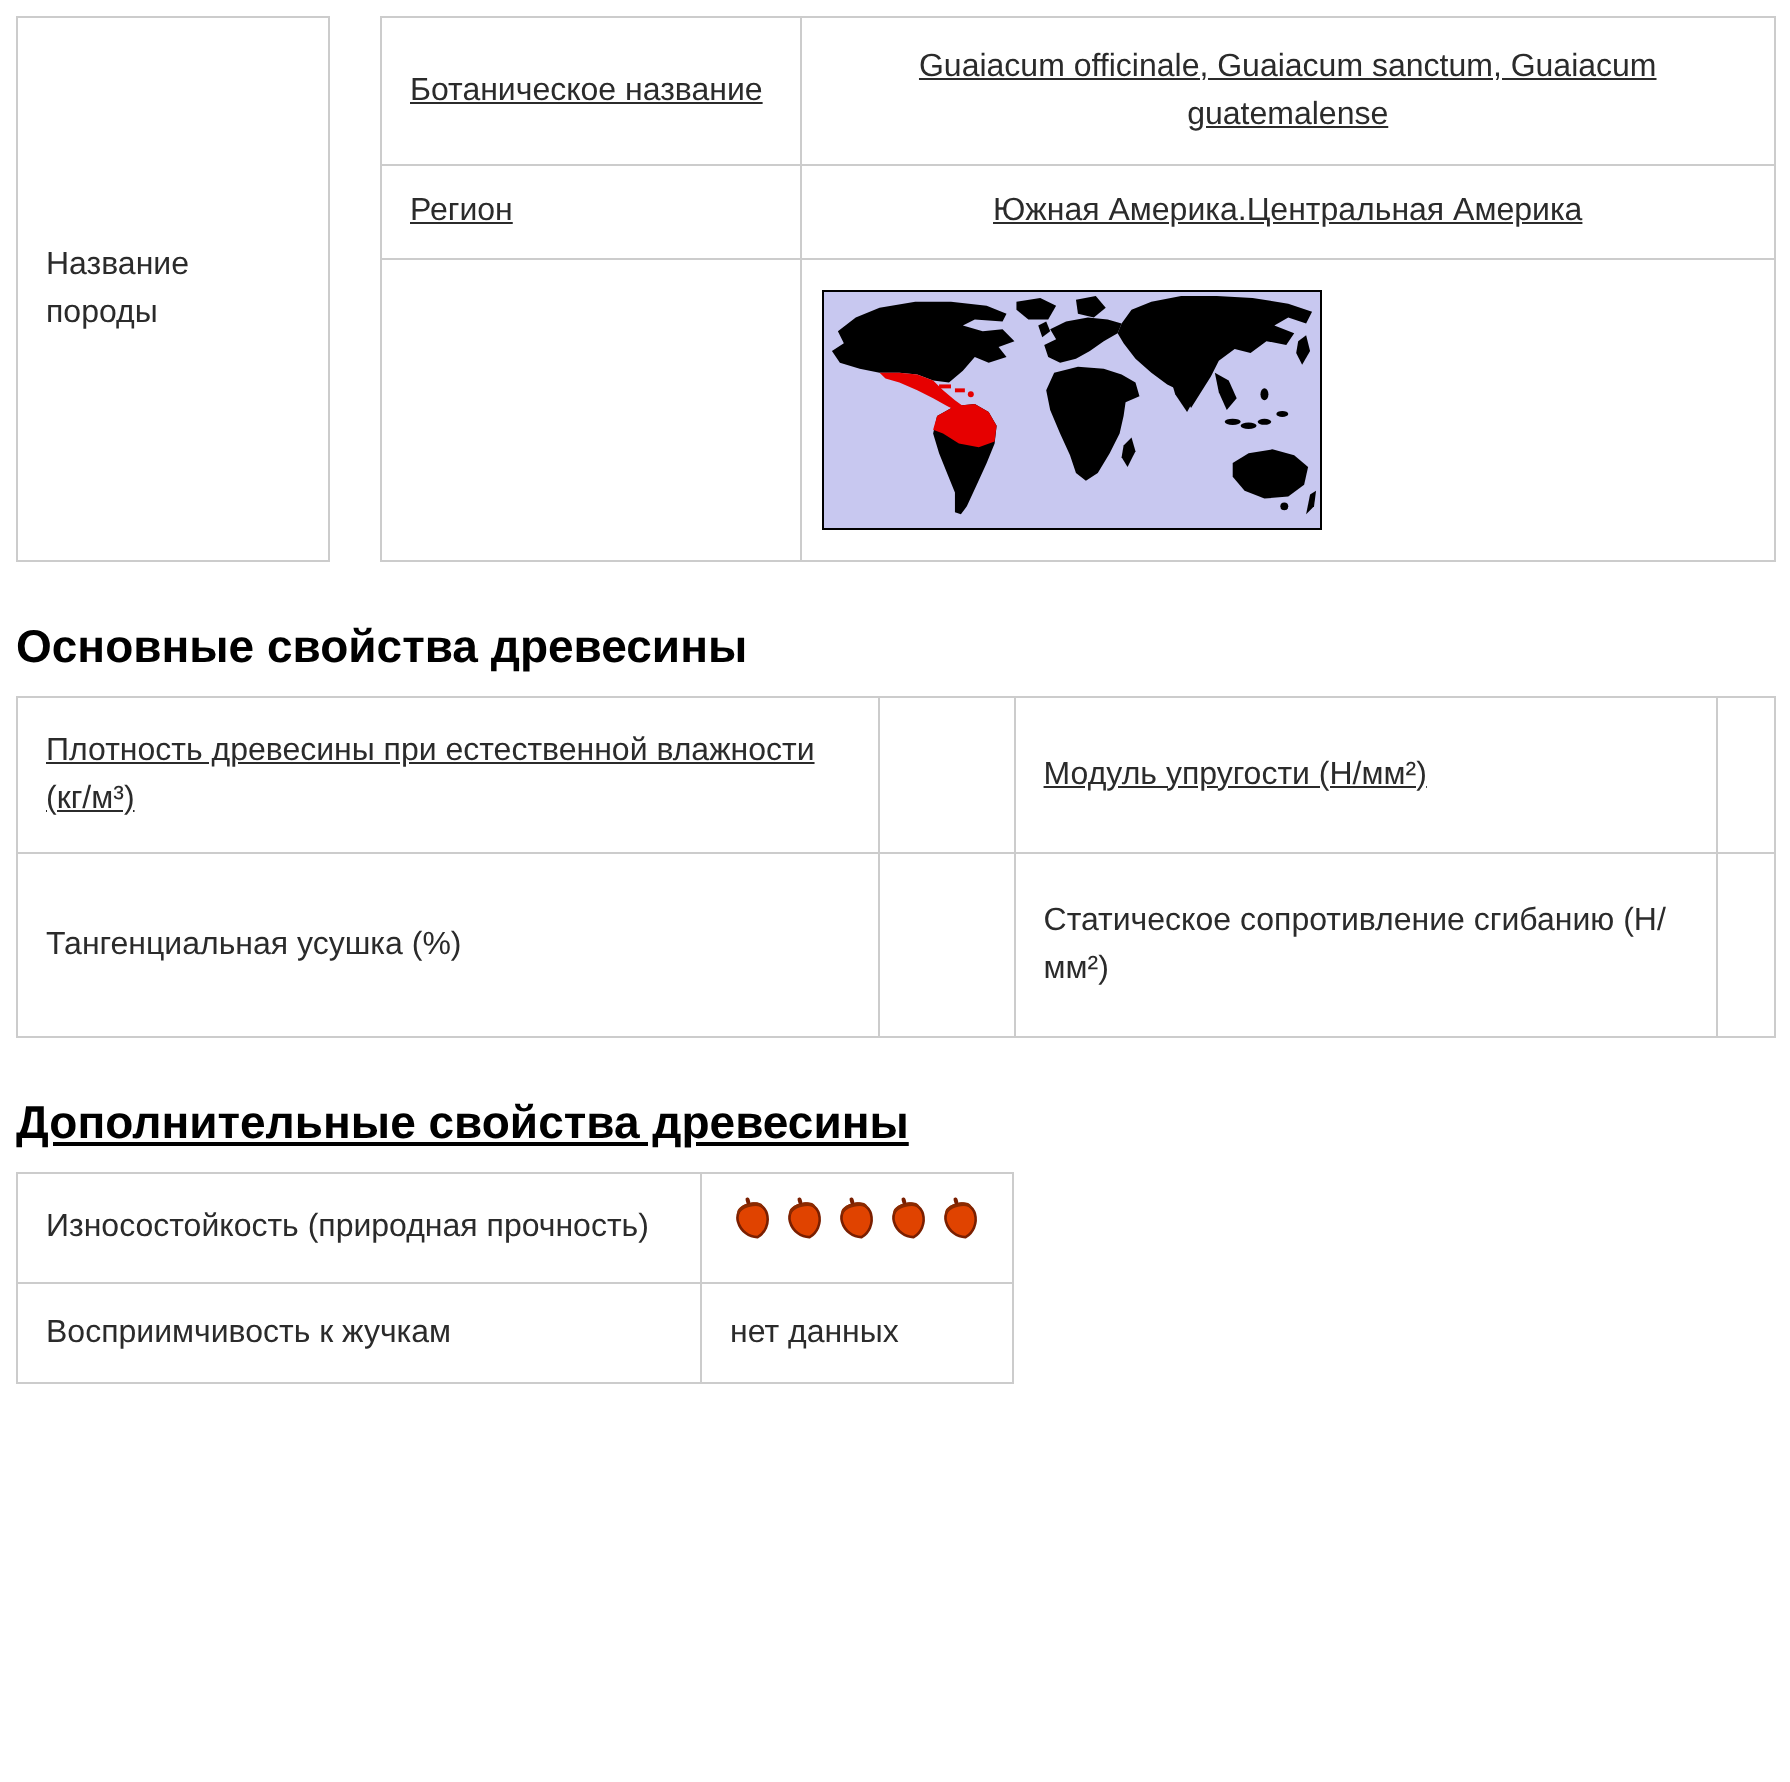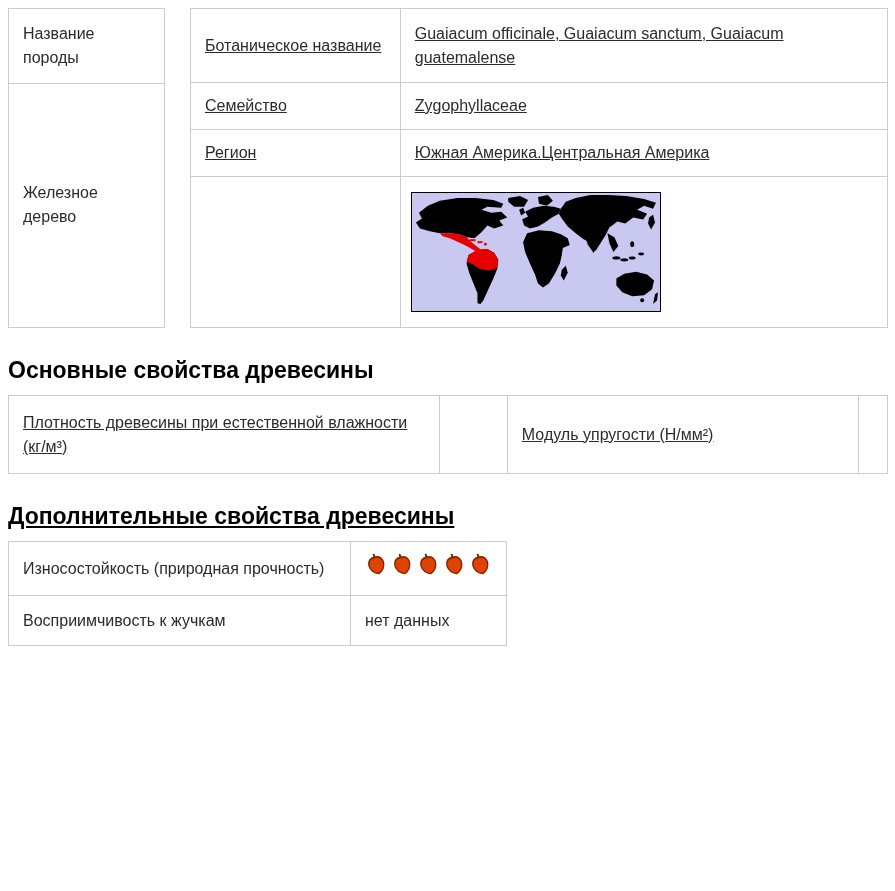--- a/index.html
+++ b/index.html
@@ -18,21 +18,21 @@
     padding: 11px 14px;
     vertical-align: middle;
   }
 
   
   .info-section { display: flex; gap: 25px; }
   .info-left { width: 157px; }
   .info-left td { width: 157px; }
   .info-right { width: 698px; text-decoration: underline; }
   .info-right .attr-col { width: 210px; }
-  .info-right .val-col { width: 488px; }
+  .info-right .val-col { width: 488px; text-align: center; }
 
   .map-cell { padding: 15px 10px; }
   .world-map {
     display: block;
     width: 250px;
     height: 120px;
     border: 1px solid #000;
     background: #c8c8f0;
   }
   .world-map .land { fill: #000; }
@@ -67,35 +67,28 @@
 
 <div class="page">
 
   <div class="info-section">
 
     <table class="info-left">
       <tbody>
           <tr style="height:74px;">
         <td>Название породы</td>
       </tr>
-      <tr style="height:242px;">
-        <td>Железное дерево</td>
-      </tr>
     </tbody>
       </table>
 
     <table class="info-right">
       <tbody>
           <tr style="height:74px;">
         <td class="attr-col">Ботаническое название</td>
         <td class="val-col">Guaiacum officinale, Guaiacum sanctum, Guaiacum guatemalense</td>
-      </tr>
-      <tr style="height:46px;">
-        <td class="attr-col">Семейство</td>
-        <td class="val-col">Zygophyllaceae</td>
       </tr>
       <tr style="height:46px;">
         <td class="attr-col">Регион</td>
         <td class="val-col">Южная Америка.Центральная Америка</td>
       </tr>
       <tr style="height:150px;">
         <td class="attr-col"></td>
         <td class="val-col map-cell">
           <svg class="world-map" viewBox="0 0 250 120" preserveAspectRatio="none">
 
@@ -143,20 +136,26 @@
   <h2 class="section-heading">Основные свойства древесины</h2>
 
   <table class="props-table">
     <tbody>
     <tr style="height:78px;text-decoration:underline;">
       <td class="c1">Плотность древесины при естественной влажности (кг/м³)</td>
       <td class="c2"></td>
       <td class="c3">Модуль упругости (Н/мм²)</td>
       <td class="c4"></td>
     </tr>
+    <tr style="height:92px;">
+      <td class="c1">Тангенциальная усушка (%)</td>
+      <td class="c2"></td>
+      <td class="c3">Статическое сопротивление сгибанию (Н/мм²)</td>
+      <td class="c4"></td>
+    </tr>
   </tbody>
     </table>
 
   <h2 class="section-heading underlined">Дополнительные свойства древесины</h2>
 
   <table class="extra-table">
     <tbody>
         <tr>
       <td class="ec1">Износостойкость (природная прочность)</td>
       <td class="ec2">

